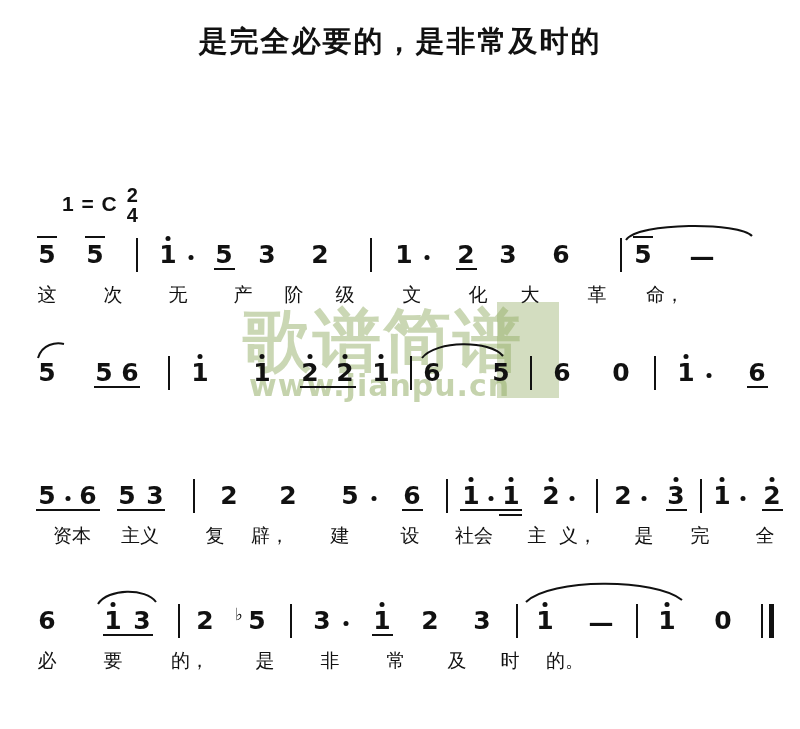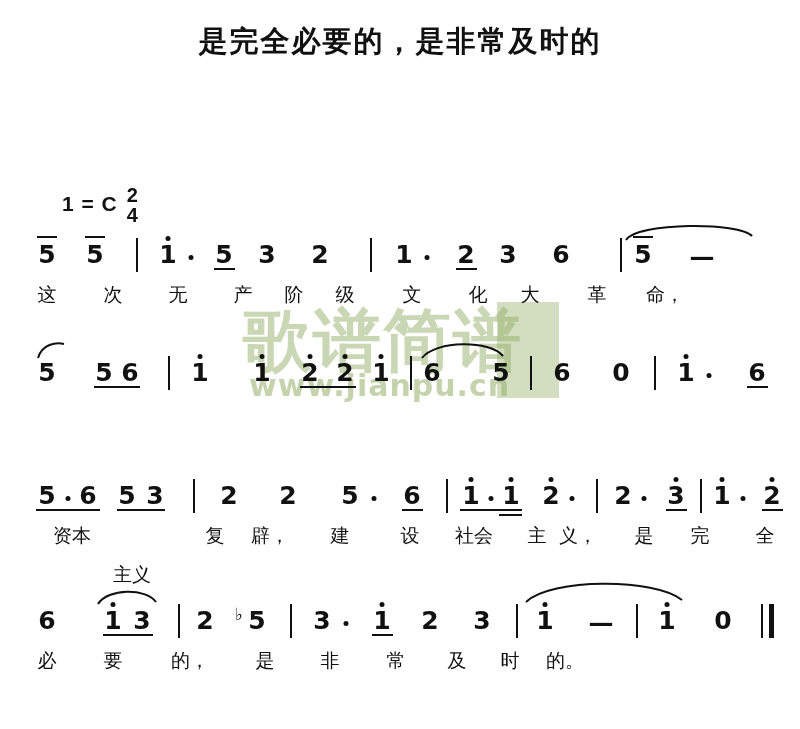--- a/index.html
+++ b/index.html
@@ -410,21 +410,21 @@
       <div class="dot-hi" style="left:722px; top:14px;"></div>
       <div class="n" style="left:722px; top:20px;">1</div>
       <div class="augdot" style="left:743px; top:33px;"></div>
       <div class="dot-hi" style="left:772px; top:14px;"></div>
       <div class="n" style="left:772px; top:20px;">2</div>
       <div class="beam" style="left:762px; top:46px; width:21px;"></div>
     </div>
 
     <div class="lyrics">
       <div class="ly" style="left:72px;">资本</div>
-      <div class="ly" style="left:132px;margin-top:39px;">主义</div>
+      <div class="ly" style="left:140px;">主义</div>
       <div class="ly" style="left:215px;">复</div>
       <div class="ly" style="left:270px;">辟，</div>
       <div class="ly" style="left:340px;">建</div>
       <div class="ly" style="left:410px;">设</div>
       <div class="ly" style="left:474px;">社会</div>
       <div class="ly" style="left:537px;">主</div>
       <div class="ly" style="left:578px;">义，</div>
       <div class="ly" style="left:644px;">是</div>
       <div class="ly" style="left:700px;">完</div>
       <div class="ly" style="left:765px;">全</div>

